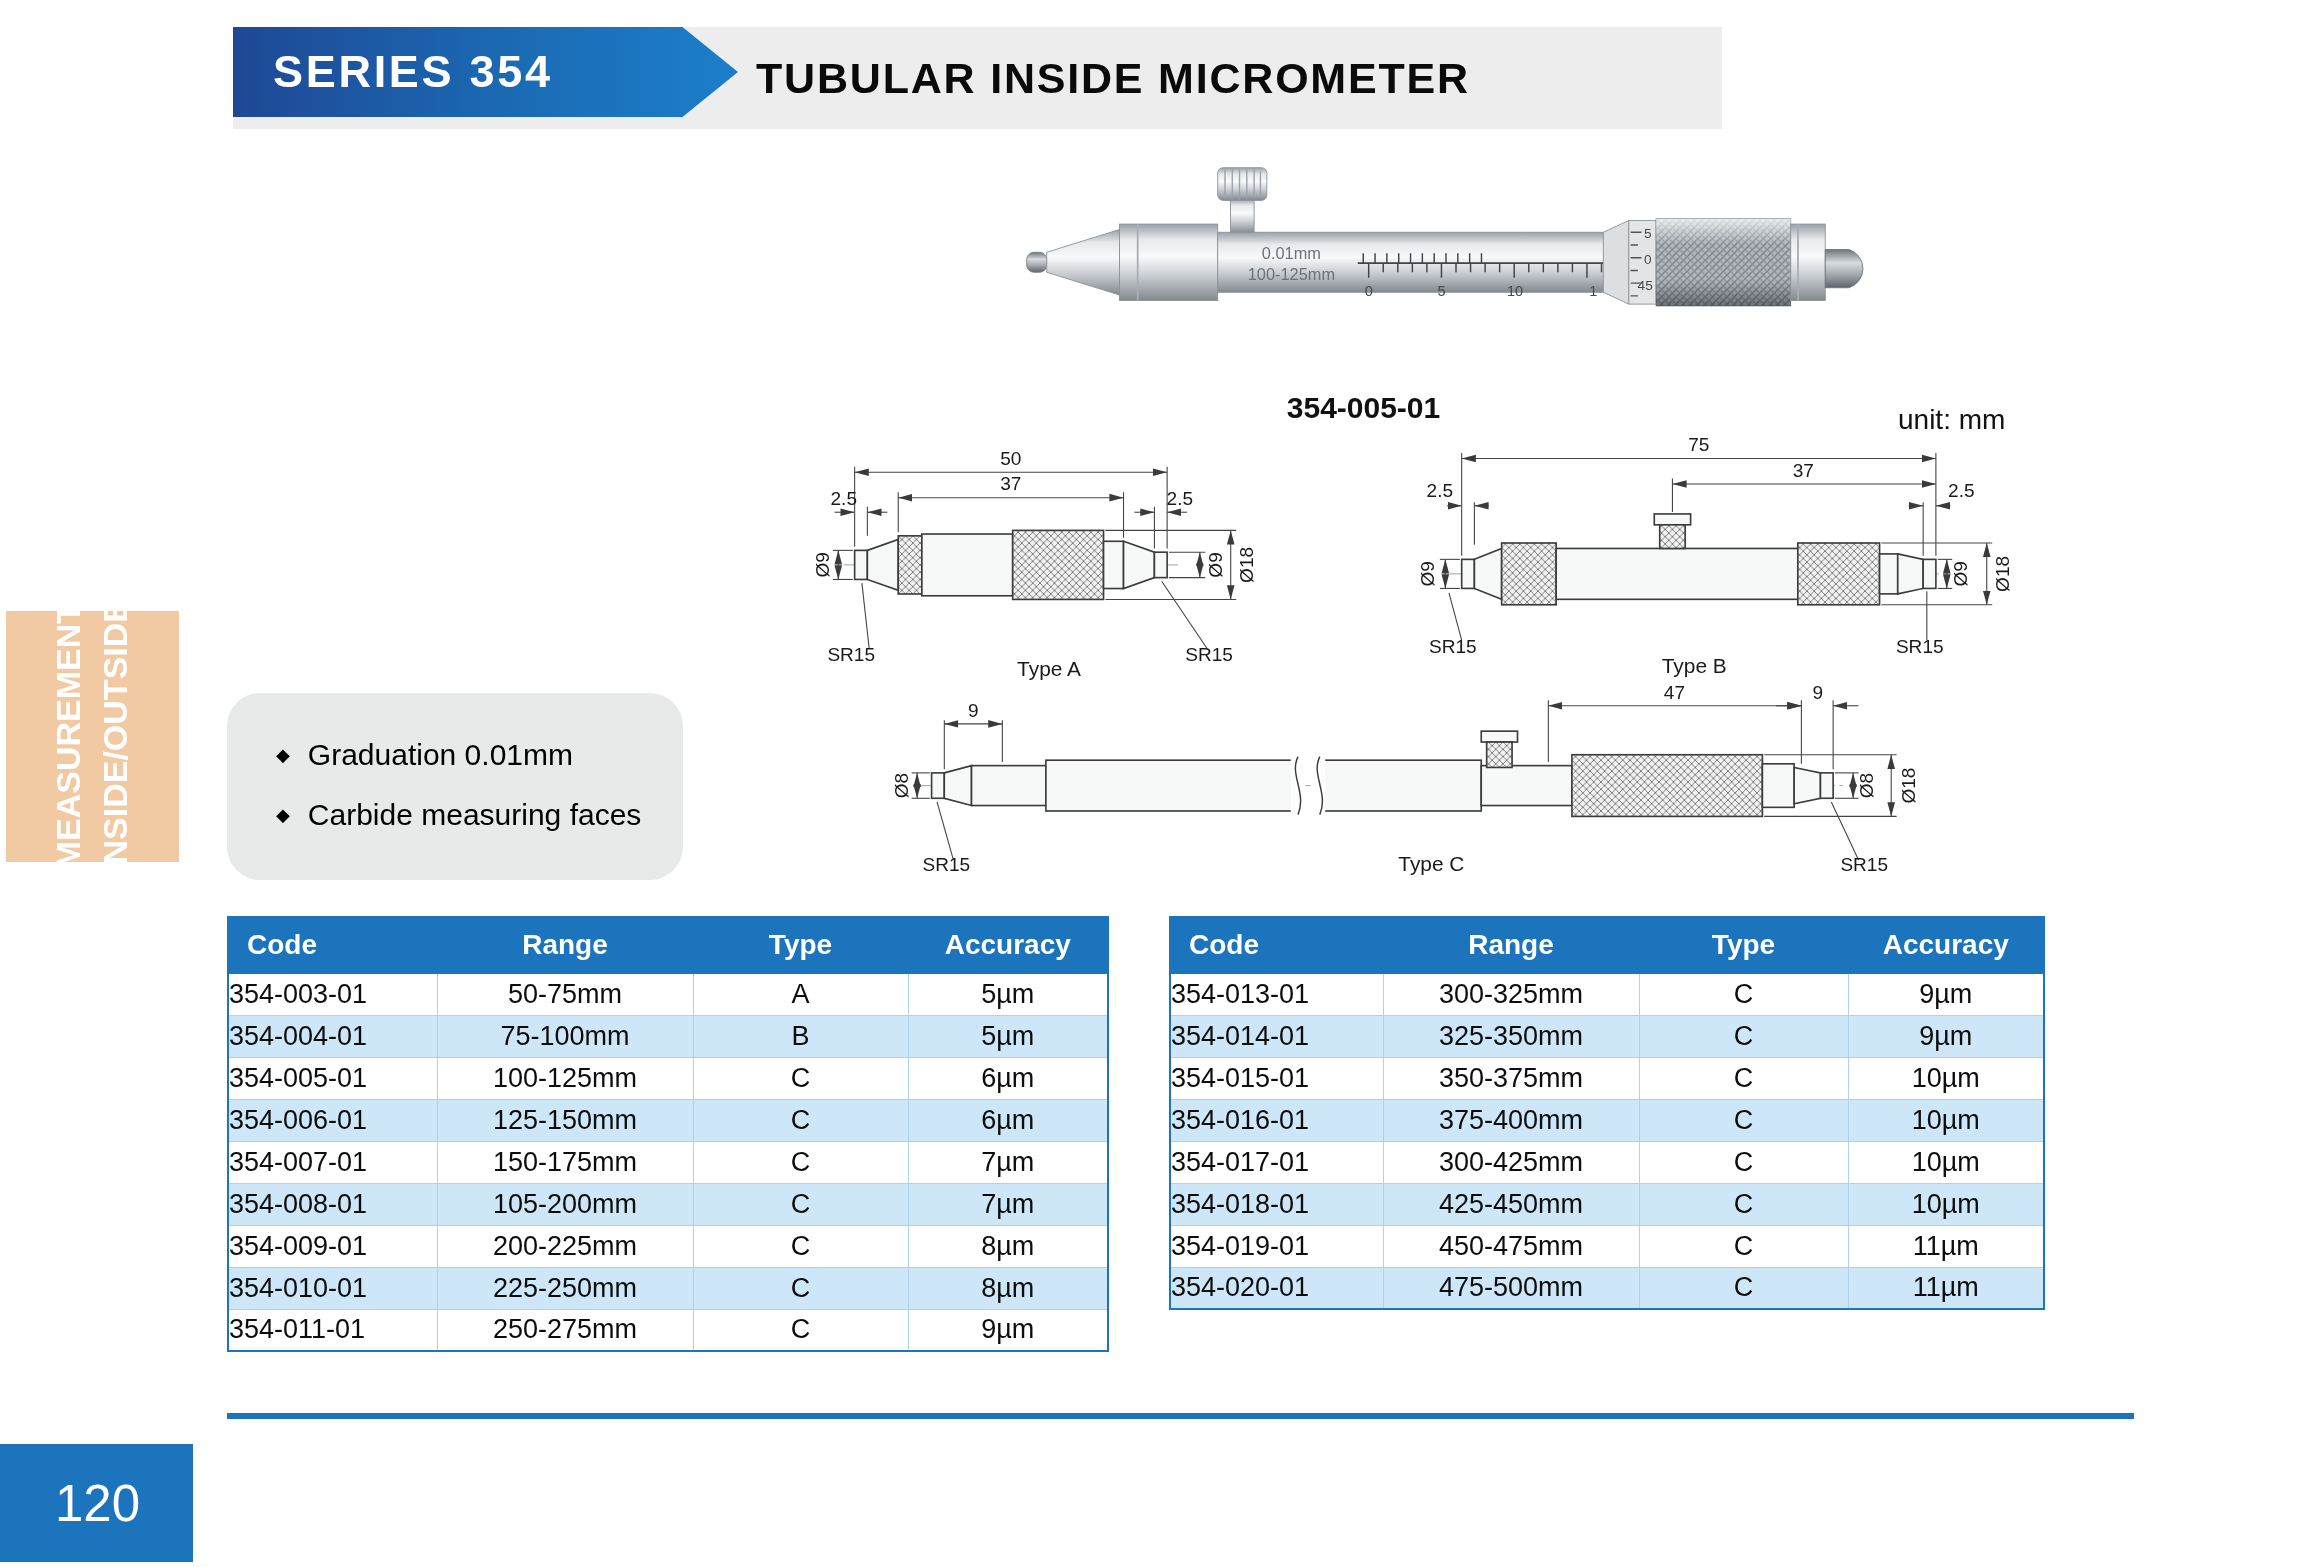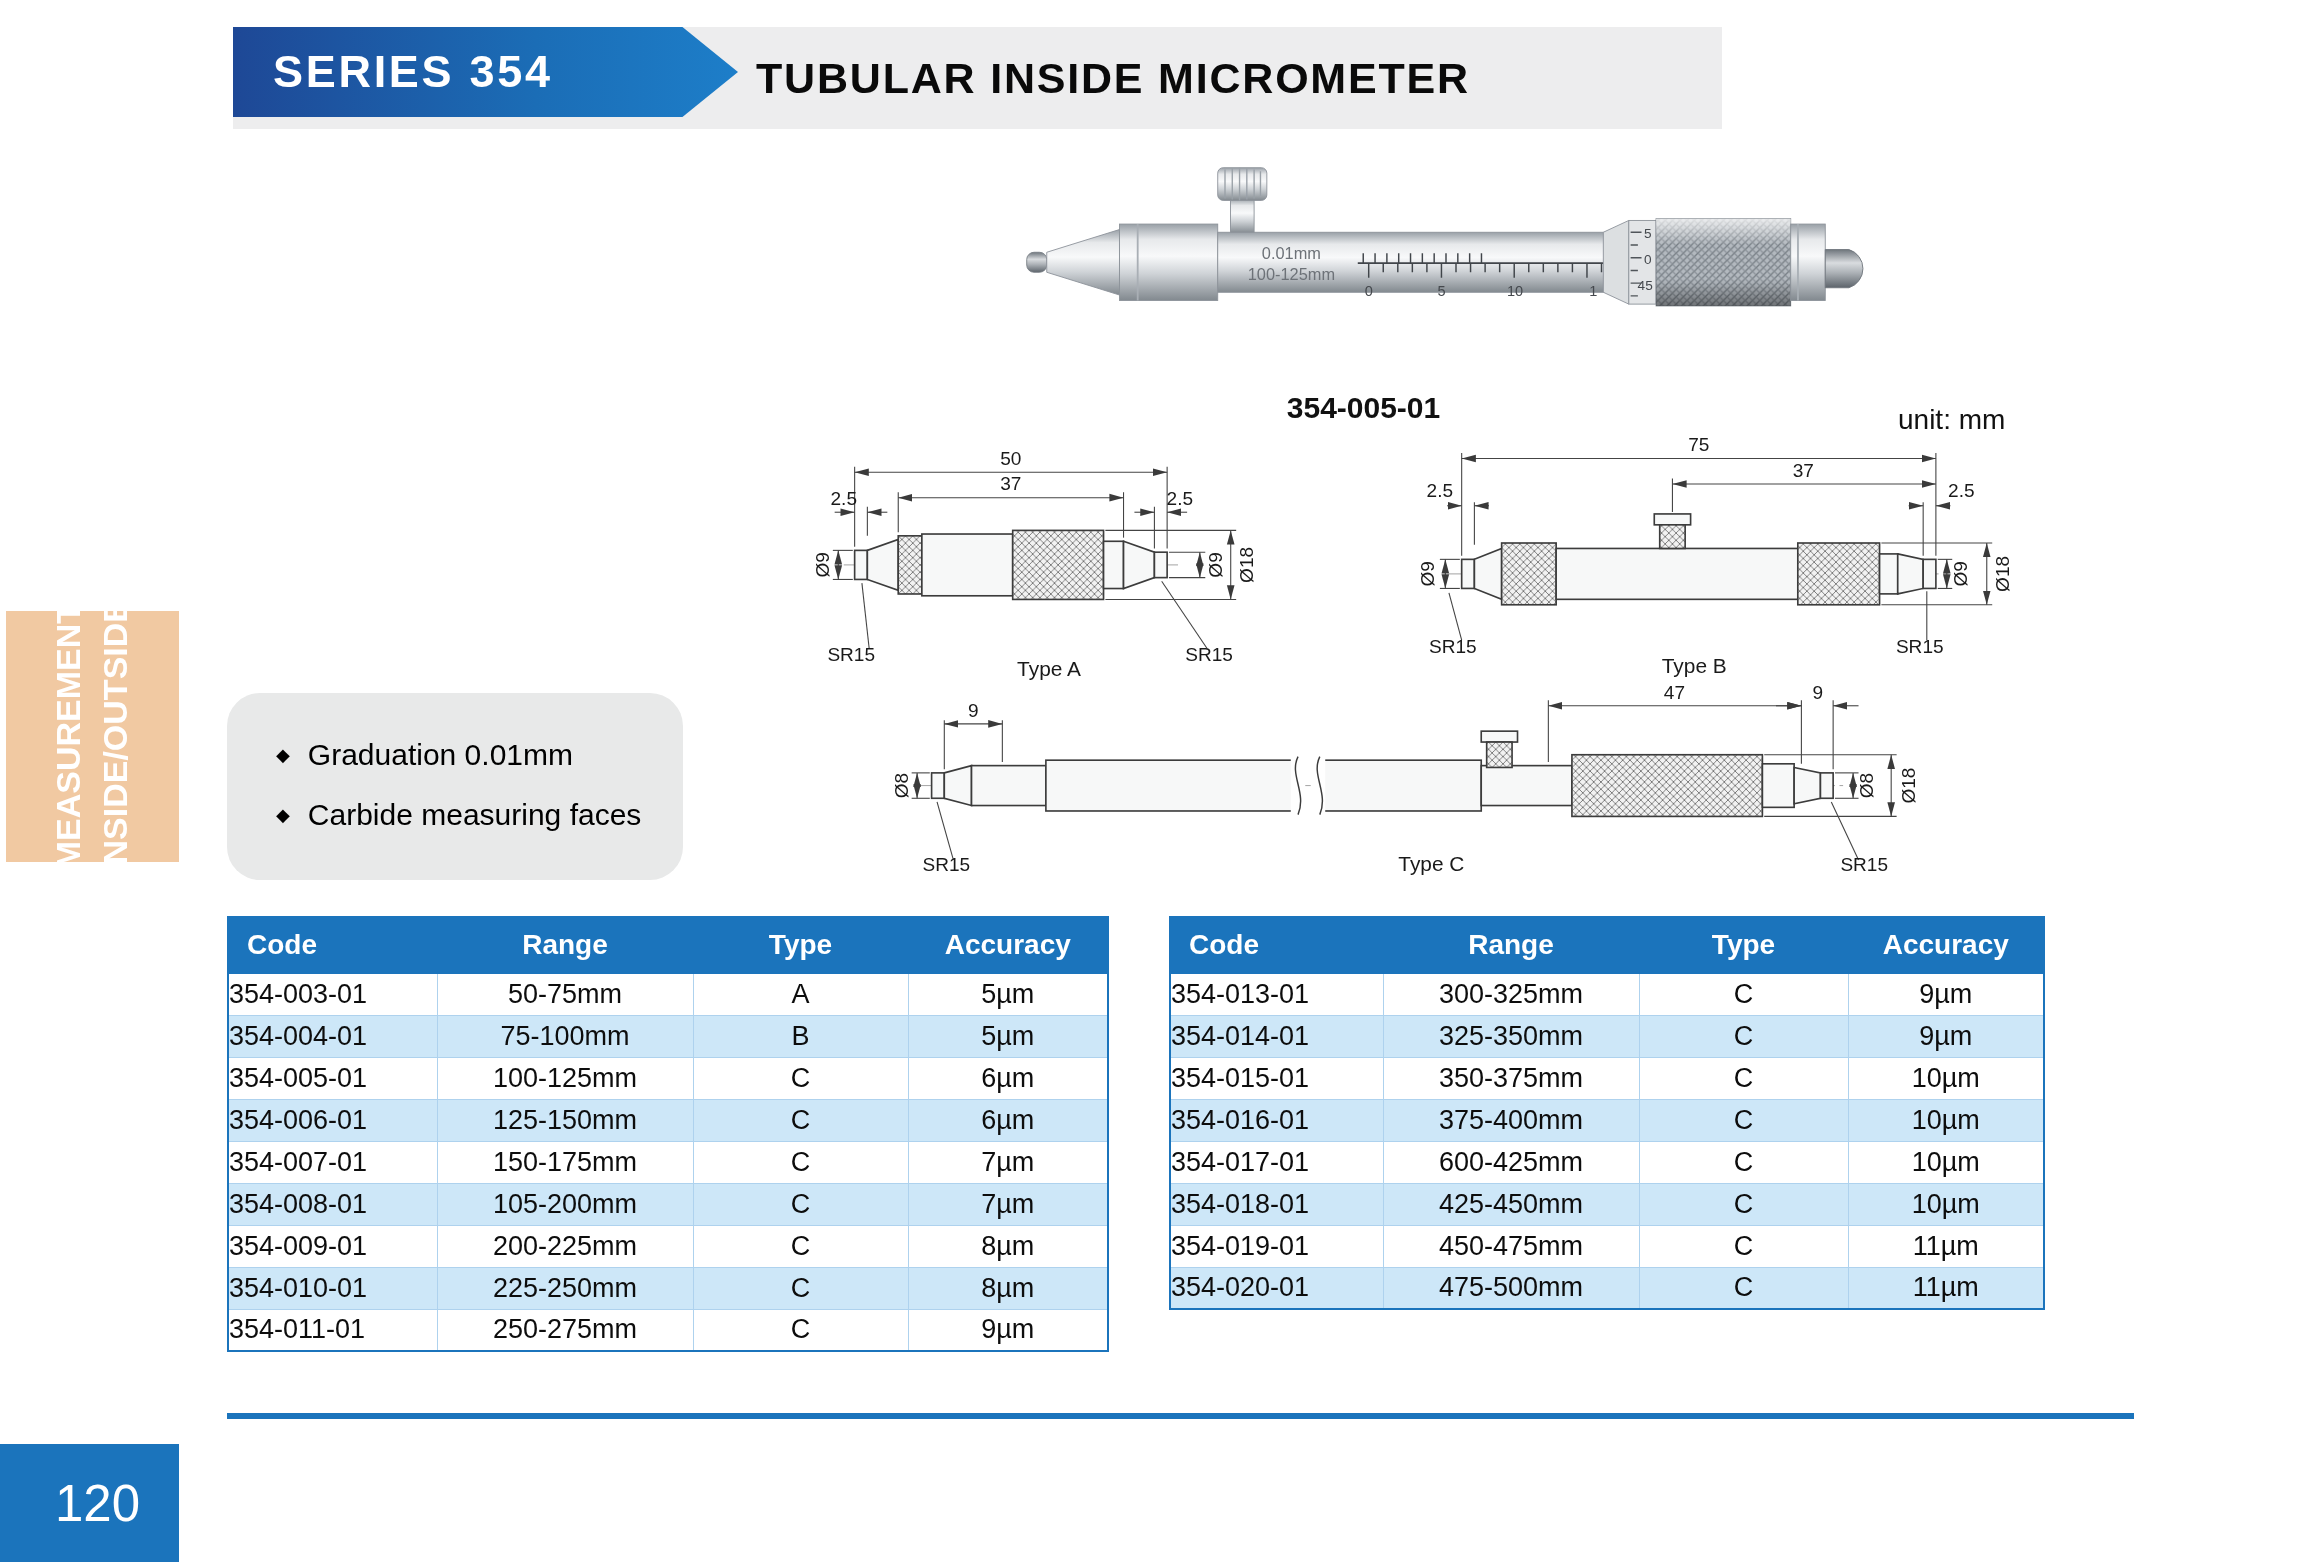--- a/index.html
+++ b/index.html
@@ -40,21 +40,21 @@
   #table-right { left:1169px; width:875px; }
   .spec th { background:#1b74bc; color:#fff; font-size:28px; font-weight:bold; height:56px;
     text-align:center; border:0.9px solid #1b74bc; }
   .spec th.col-code { text-align:left; padding-left:18px; }
   .spec td { height:42px; font-size:27px; text-align:center; color:#0d0d0d;
     border:1.8px solid #aed2ee; background:#fff; }
   .spec td:first-child { text-align:left; font-weight:normal; }
   .spec tbody tr:nth-child(even) td { background:#cde7f8; }
 
   .bottom-rule { left:227px; top:1413px; width:1907px; height:5.5px; background:#1b74bc; }
-  .page-number-box { left:0; top:1444px; width:179px; height:118px; background:#1b74bc;
+  .page-number-box { left:0; top:1444px; width:193px; height:118px; background:#1b74bc;
     color:#fff; display:flex; align-items:center; padding-left:55px; font-size:51px; }
 
   svg text { font-family:"Liberation Sans",sans-serif; fill:#1a1a1a; }
   .dim  { font-size:21px; }
   .typ  { font-size:23px; }
   .mark { font-size:18px; fill:#6d7278; }
   .num  { font-size:16px; fill:#45494e; }
   .tnum { font-size:15px; fill:#45494e; }
 </style>
 </head>
@@ -454,21 +454,21 @@
           <td>10µm</td>
         </tr>
         <tr>
           <td>354-016-01</td>
           <td>375-400mm</td>
           <td>C</td>
           <td>10µm</td>
         </tr>
         <tr>
           <td>354-017-01</td>
-          <td>600-425mm</td>
+          <td>300-425mm</td>
           <td>C</td>
           <td>10µm</td>
         </tr>
         <tr>
           <td>354-018-01</td>
           <td>425-450mm</td>
           <td>C</td>
           <td>10µm</td>
         </tr>
         <tr>

